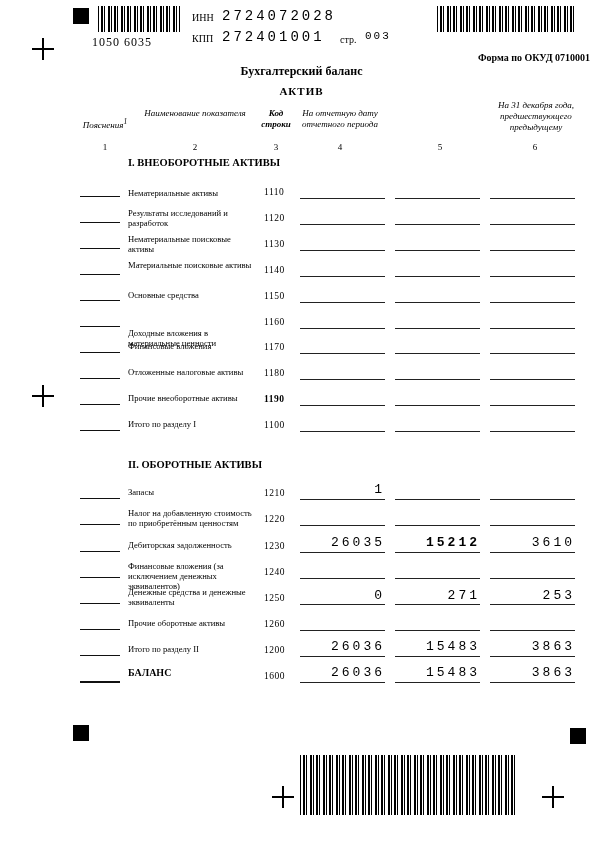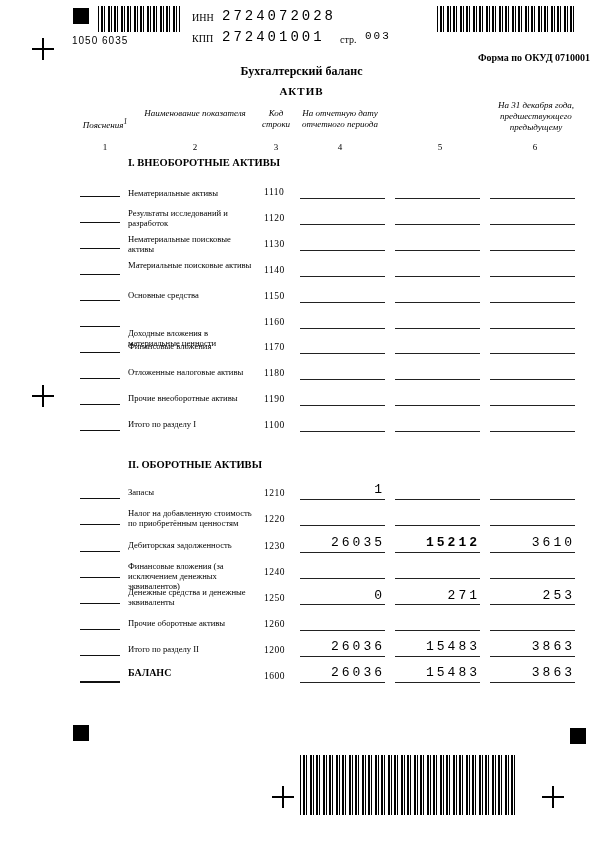--- a/index.html
+++ b/index.html
@@ -44,23 +44,24 @@
     position: absolute;
     background:
       repeating-linear-gradient(90deg,
         #000 0px, #000 1px, #fff 1px, #fff 3px,
         #000 3px, #000 5px, #fff 5px, #fff 6px,
         #000 6px, #000 7px, #fff 7px, #fff 10px,
         #000 10px, #000 12px, #fff 12px, #fff 13px);
   }
   .barcode-num {
     position: absolute;
-    font-family: Liberation Sans, sans-serif;
-    font-size: 10px;
+    font-family: Liberation Serif, serif;
+    font-size: 12px;
     letter-spacing: 1px;
+    margin-left: 20px;
   }
 
   
   .hdr-label {
     position: absolute;
     font-family: "Liberation Serif", serif;
     font-size: 10px;
   }
   .hdr-digits {
     position: absolute;
@@ -187,21 +188,21 @@
 
   <div class="okud" style="left:478px; top:52px;">Форма по ОКУД 0710001</div>
 
   <div class="doc-title" style="top:64px;">Бухгалтерский баланс</div>
   <div class="section-title" style="top:85px;">АКТИВ</div>
 
   <div class="col-head" style="left:75px; top:116px; width:60px;">
     <span>Пояснения</span><sup>1</sup>
   </div>
   <div class="col-head" style="left:140px; top:108px; width:110px;">Наименование показателя</div>
-  <div class="col-head" style="left:258px; top:108px; width:36px;">Код строки</div>
+  <div class="col-head" style="left:258px; top:108px; width:36px;font-weight:bold;">Код строки</div>
   <div class="col-head" style="left:290px; top:108px; width:100px;">На отчетную дату отчетного периода</div>
   <div class="col-head" style="left:480px; top:100px; width:112px;">На 31 декабря года, предшествующего предыдущему</div>
 
   <div class="col-num" style="left:95px; top:142px;">1</div>
   <div class="col-num" style="left:185px; top:142px;">2</div>
   <div class="col-num" style="left:266px; top:142px;">3</div>
   <div class="col-num" style="left:330px; top:142px;">4</div>
   <div class="col-num" style="left:430px; top:142px;">5</div>
   <div class="col-num" style="left:525px; top:142px;">6</div>
 
@@ -282,21 +283,21 @@
   <div class="row-code" style="left:264px; top:368px;">1180</div>
   <div class="cell-line" style="left:300px; top:379px; width:85px;"></div>
   <div class="cell-line" style="left:395px; top:379px; width:85px;"></div>
   <div class="cell-line" style="left:490px; top:379px; width:85px;"></div>
   <div class="cell-val" style="left:300px; top:364px; width:85px;"></div>
   <div class="cell-val" style="left:395px; top:364px; width:85px;"></div>
   <div class="cell-val" style="left:490px; top:364px; width:85px;"></div>
 
   <div class="row-dash" style="left:80px; top:404px;"></div>
   <div class="row-name" style="left:128px; top:393px;">Прочие внеоборотные активы</div>
-  <div class="row-code" style="left:264px; top:394px;">1190</div>
+  <div class="row-code" style="left:264px; top:394px;font-weight:bold;">1190</div>
   <div class="cell-line" style="left:300px; top:405px; width:85px;"></div>
   <div class="cell-line" style="left:395px; top:405px; width:85px;"></div>
   <div class="cell-line" style="left:490px; top:405px; width:85px;"></div>
   <div class="cell-val" style="left:300px; top:390px; width:85px;"></div>
   <div class="cell-val" style="left:395px; top:390px; width:85px;"></div>
   <div class="cell-val" style="left:490px; top:390px; width:85px;"></div>
 
   <div class="row-dash" style="left:80px; top:430px;"></div>
   <div class="row-name" style="left:128px; top:419px;">Итого по разделу I</div>
   <div class="row-code" style="left:264px; top:420px;">1100</div>

